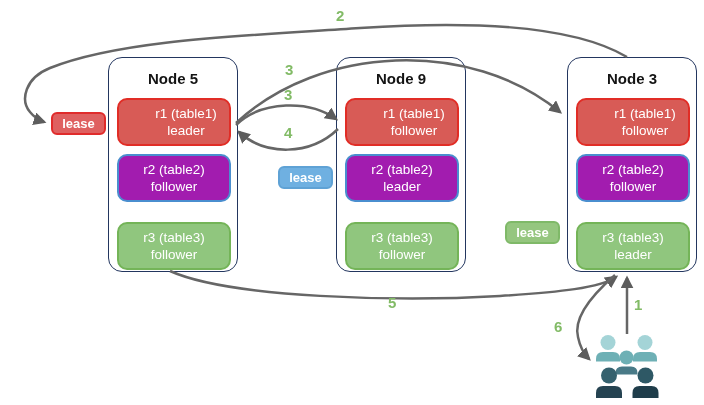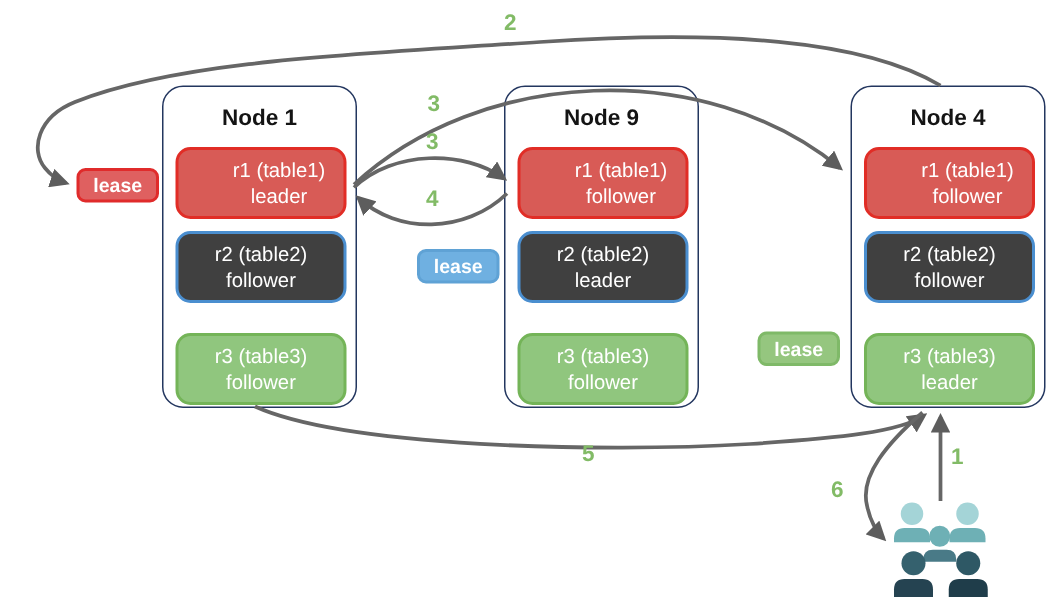--- a/index.html
+++ b/index.html
@@ -17,42 +17,42 @@
     font-size:15px;font-weight:bold;color:#141414;
   }
   .rep{
     position:absolute;left:8px;width:114px;height:48px;box-sizing:border-box;
     border-radius:10px;border:2px solid transparent;
     display:flex;flex-direction:column;align-items:center;justify-content:center;
     color:#ffffff;font-size:13.5px;line-height:17px;text-align:center;
   }
   .rep1{top:40px}.rep2{top:96px}.rep3{top:152px}
   .red{background:#d85b56;border-color:#e12d26;padding-left:24px;}
-  .blue{background:#404040;border-color:#4a8ecf;}
+  .blue{background:#a21caf;border-color:#4a8ecf;}
   .green{background:#90c67e;border-color:#74b458;margin-top:12px;}
   .lease{
     position:absolute;width:55px;height:23px;box-sizing:border-box;border-radius:6px;
     color:#fff;font-size:13px;display:flex;align-items:center;justify-content:center;font-weight:bold;
   }
   .lease-red{left:51px;top:112px;background:#df6060;border:2px solid #e02b2b;}
   .lease-blue{left:278px;top:166px;background:#6fb0e1;border:2px solid #5fa2d5;}
   .lease-green{left:505px;top:221px;background:#95c67f;border:2px solid #7fb968;}
   .step{
     position:absolute;font-size:15px;font-weight:bold;color:#82bb66;
   }
   #arrows,#users{position:absolute;pointer-events:none;}
   #arrows{left:0;top:0;}
 </style>
 </head>
 <body>
 
 <div id="canvas">
 
   <div class="node" style="left:108px">
-    <div class="node-title">Node 1</div>
+    <div class="node-title">Node 5</div>
     <div class="rep rep1 red">
       <span>r1 (table1)</span>
       <span>leader</span>
     </div>
     <div class="rep rep2 blue">
       <span>r2 (table2)</span>
       <span>follower</span>
     </div>
     <div class="rep rep3 green">
       <span>r3 (table3)</span>
@@ -70,21 +70,21 @@
       <span>r2 (table2)</span>
       <span>leader</span>
     </div>
     <div class="rep rep3 green">
       <span>r3 (table3)</span>
       <span>follower</span>
     </div>
   </div>
 
   <div class="node" style="left:567px">
-    <div class="node-title">Node 4</div>
+    <div class="node-title">Node 3</div>
     <div class="rep rep1 red">
       <span>r1 (table1)</span>
       <span>follower</span>
     </div>
     <div class="rep rep2 blue">
       <span>r2 (table2)</span>
       <span>follower</span>
     </div>
     <div class="rep rep3 green">
       <span>r3 (table3)</span>

